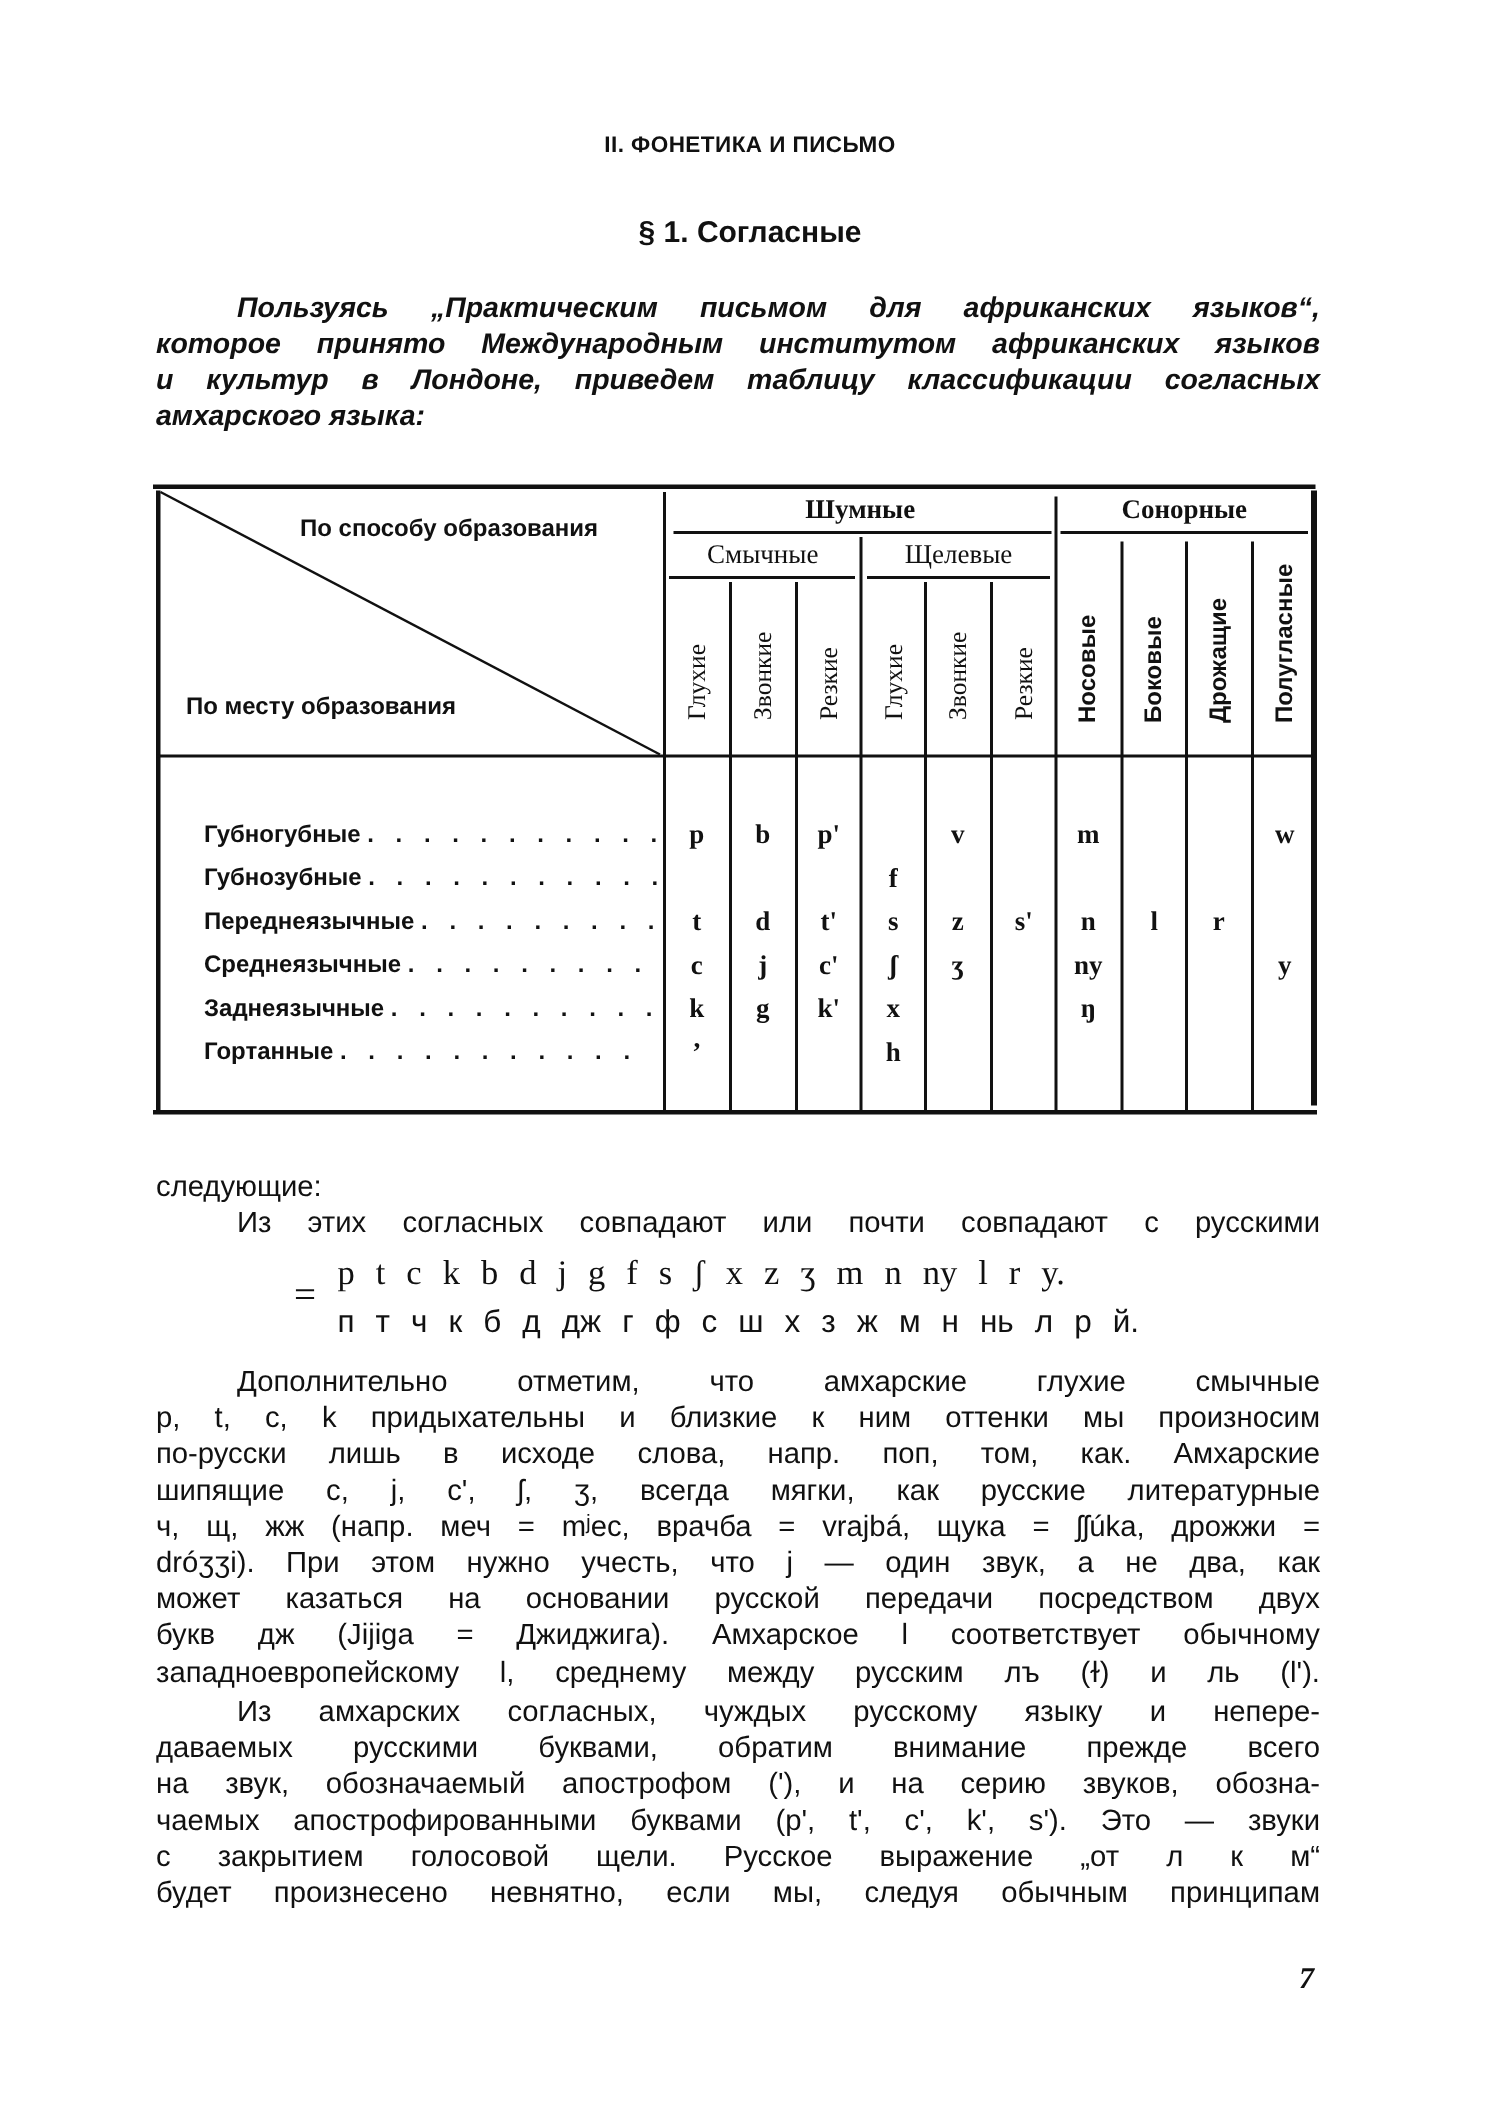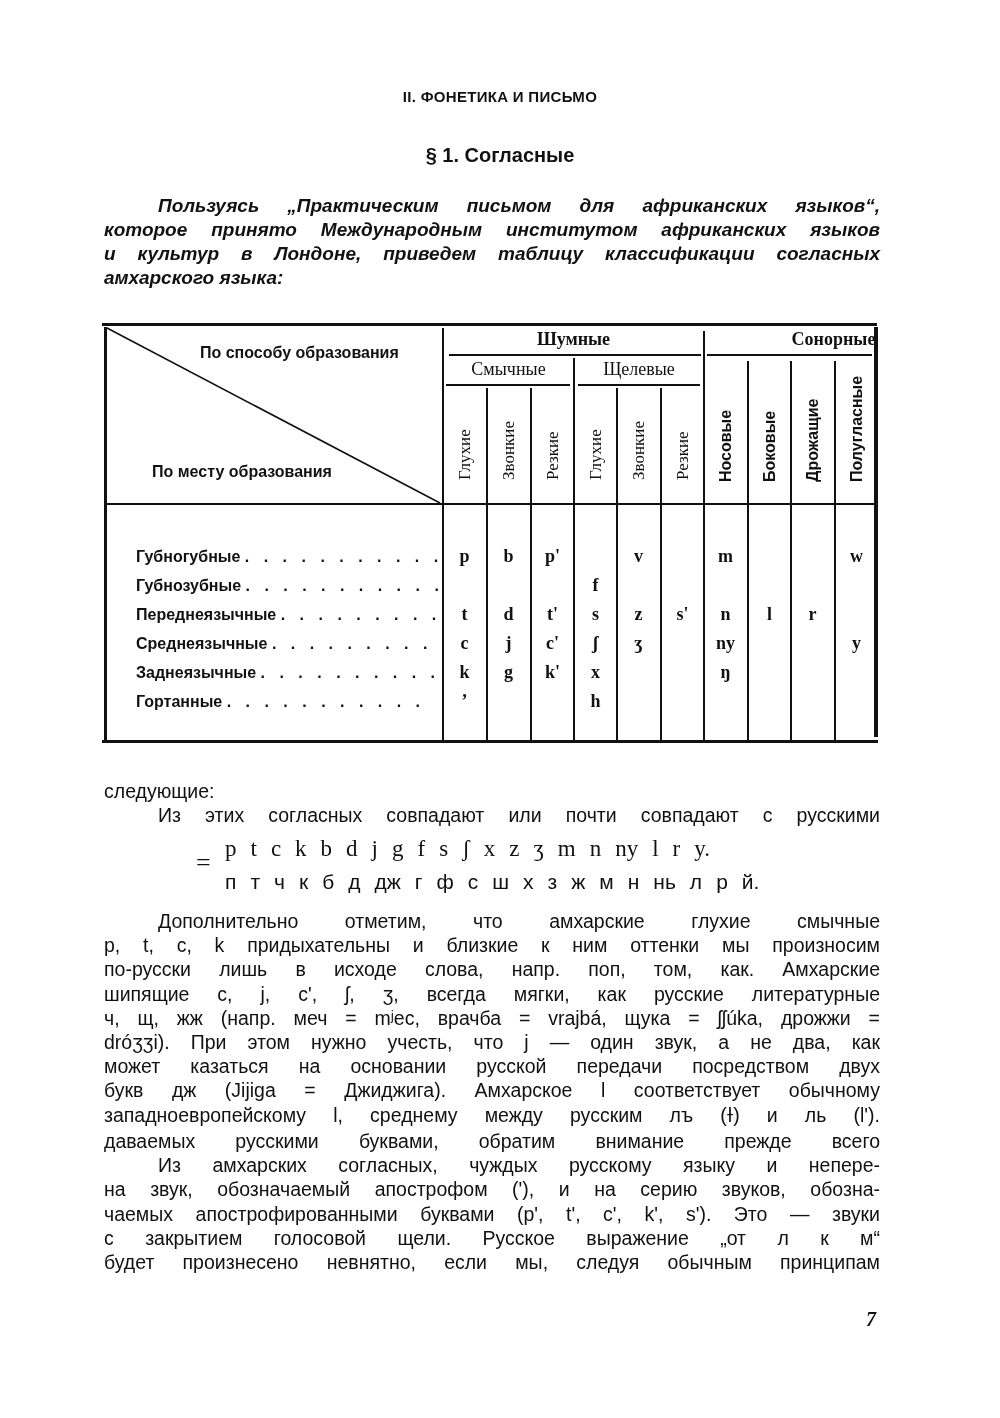--- a/index.html
+++ b/index.html
@@ -52,29 +52,29 @@
   <div class="line-v" style="left:0; top:4px; width:3px; height:415px;"></div>
   <div class="line-v" style="left:770px; top:4px; width:4px; height:410px;"></div>
   <div class="line-h" style="left:-2px; top:417px; width:776px; height:3px;"></div>
 
   <div class="line-h" style="left:0; top:180px; width:771px; height:2px;"></div>
 
   <svg class="abs" style="left:0; top:0;" width="340" height="185">
       <line x1="3" y1="5" x2="336" y2="180" stroke="#111" stroke-width="1.6"></line>
     </svg>
   <div class="txt" style="left:96px; top:21px;">По способу образования</div>
-  <div class="txt" style="left:20px; top:140px;margin-left:28px;">По месту образования</div>
+  <div class="txt" style="left:20px; top:140px;">По месту образования</div>
 
   <div class="line-v" style="left:338px; top:5px; width:2px; height:412px;"></div>
 
   <div class="line-v" style="left:599px; top:8px; width:2px; height:409px;"></div>
 
   <div class="hdr" style="left:340px; top:6px; width:259px;">Шумные</div>
   <div class="line-h" style="left:345px; top:31px; width:252px; height:1.5px;"></div>
-  <div class="hdr" style="left:601px; top:6px; width:169px;padding-left:44px;">Сонорные</div>
+  <div class="hdr" style="left:601px; top:6px; width:169px;">Сонорные</div>
   <div class="line-h" style="left:603px; top:31px; width:165px; height:1.5px;"></div>
 
   <div class="hdr" style="left:340px; top:36px; width:129px; font-weight:normal;">Смычные</div>
   <div class="line-h" style="left:342px; top:61px; width:124px; height:1.5px;"></div>
   <div class="line-v" style="left:469px; top:35px; width:2px; height:382px;"></div>
   <div class="hdr" style="left:471px; top:36px; width:128px; font-weight:normal;">Щелевые</div>
   <div class="line-h" style="left:474px; top:61px; width:122px; height:1.5px;"></div>
 
   <div class="line-v" style="left:382px; top:65px; width:1.5px; height:352px;"></div>
   <div class="line-v" style="left:426px; top:65px; width:1.5px; height:352px;"></div>
@@ -216,21 +216,21 @@
   <span class="line">по-русски лишь в исходе слова, напр. поп, том, как. Амхарские</span>
   <span class="line">шипящие c, j, c', ʃ, ʒ, всегда мягки, как русские литературные</span>
   <span class="line">ч, щ, жж (напр. меч = mʲec, врачба = vrajbá, щука = ʃʃúka, дрожжи =</span>
   <span class="line">dróʒʒi). При этом нужно учесть, что j — один звук, а не два, как</span>
   <span class="line">может казаться на основании русской передачи посредством двух</span>
   <span class="line">букв дж (Jijiga = Джиджига). Амхарское l соответствует обычному</span>
   <span class="line">западноевропейскому l, среднему между русским лъ (ɫ) и ль (l').</span>
 </div>
 
 <div class="abs para" style="top:1129px;">
+  <span class="line indent">Из амхарских согласных, чуждых русскому языку и непере-</span>
   <span class="line">даваемых русскими буквами, обратим внимание прежде всего</span>
-  <span class="line indent">Из амхарских согласных, чуждых русскому языку и непере-</span>
   <span class="line">на звук, обозначаемый апострофом ('), и на серию звуков, обозна-</span>
   <span class="line">чаемых апострофированными буквами (p', t', c', k', s'). Это — звуки</span>
   <span class="line">с закрытием голосовой щели. Русское выражение „от л к м“</span>
   <span class="line">будет произнесено невнятно, если мы, следуя обычным принципам</span>
 </div>
 
 <div class="abs pagenum">7</div>
 
 </body></html>

